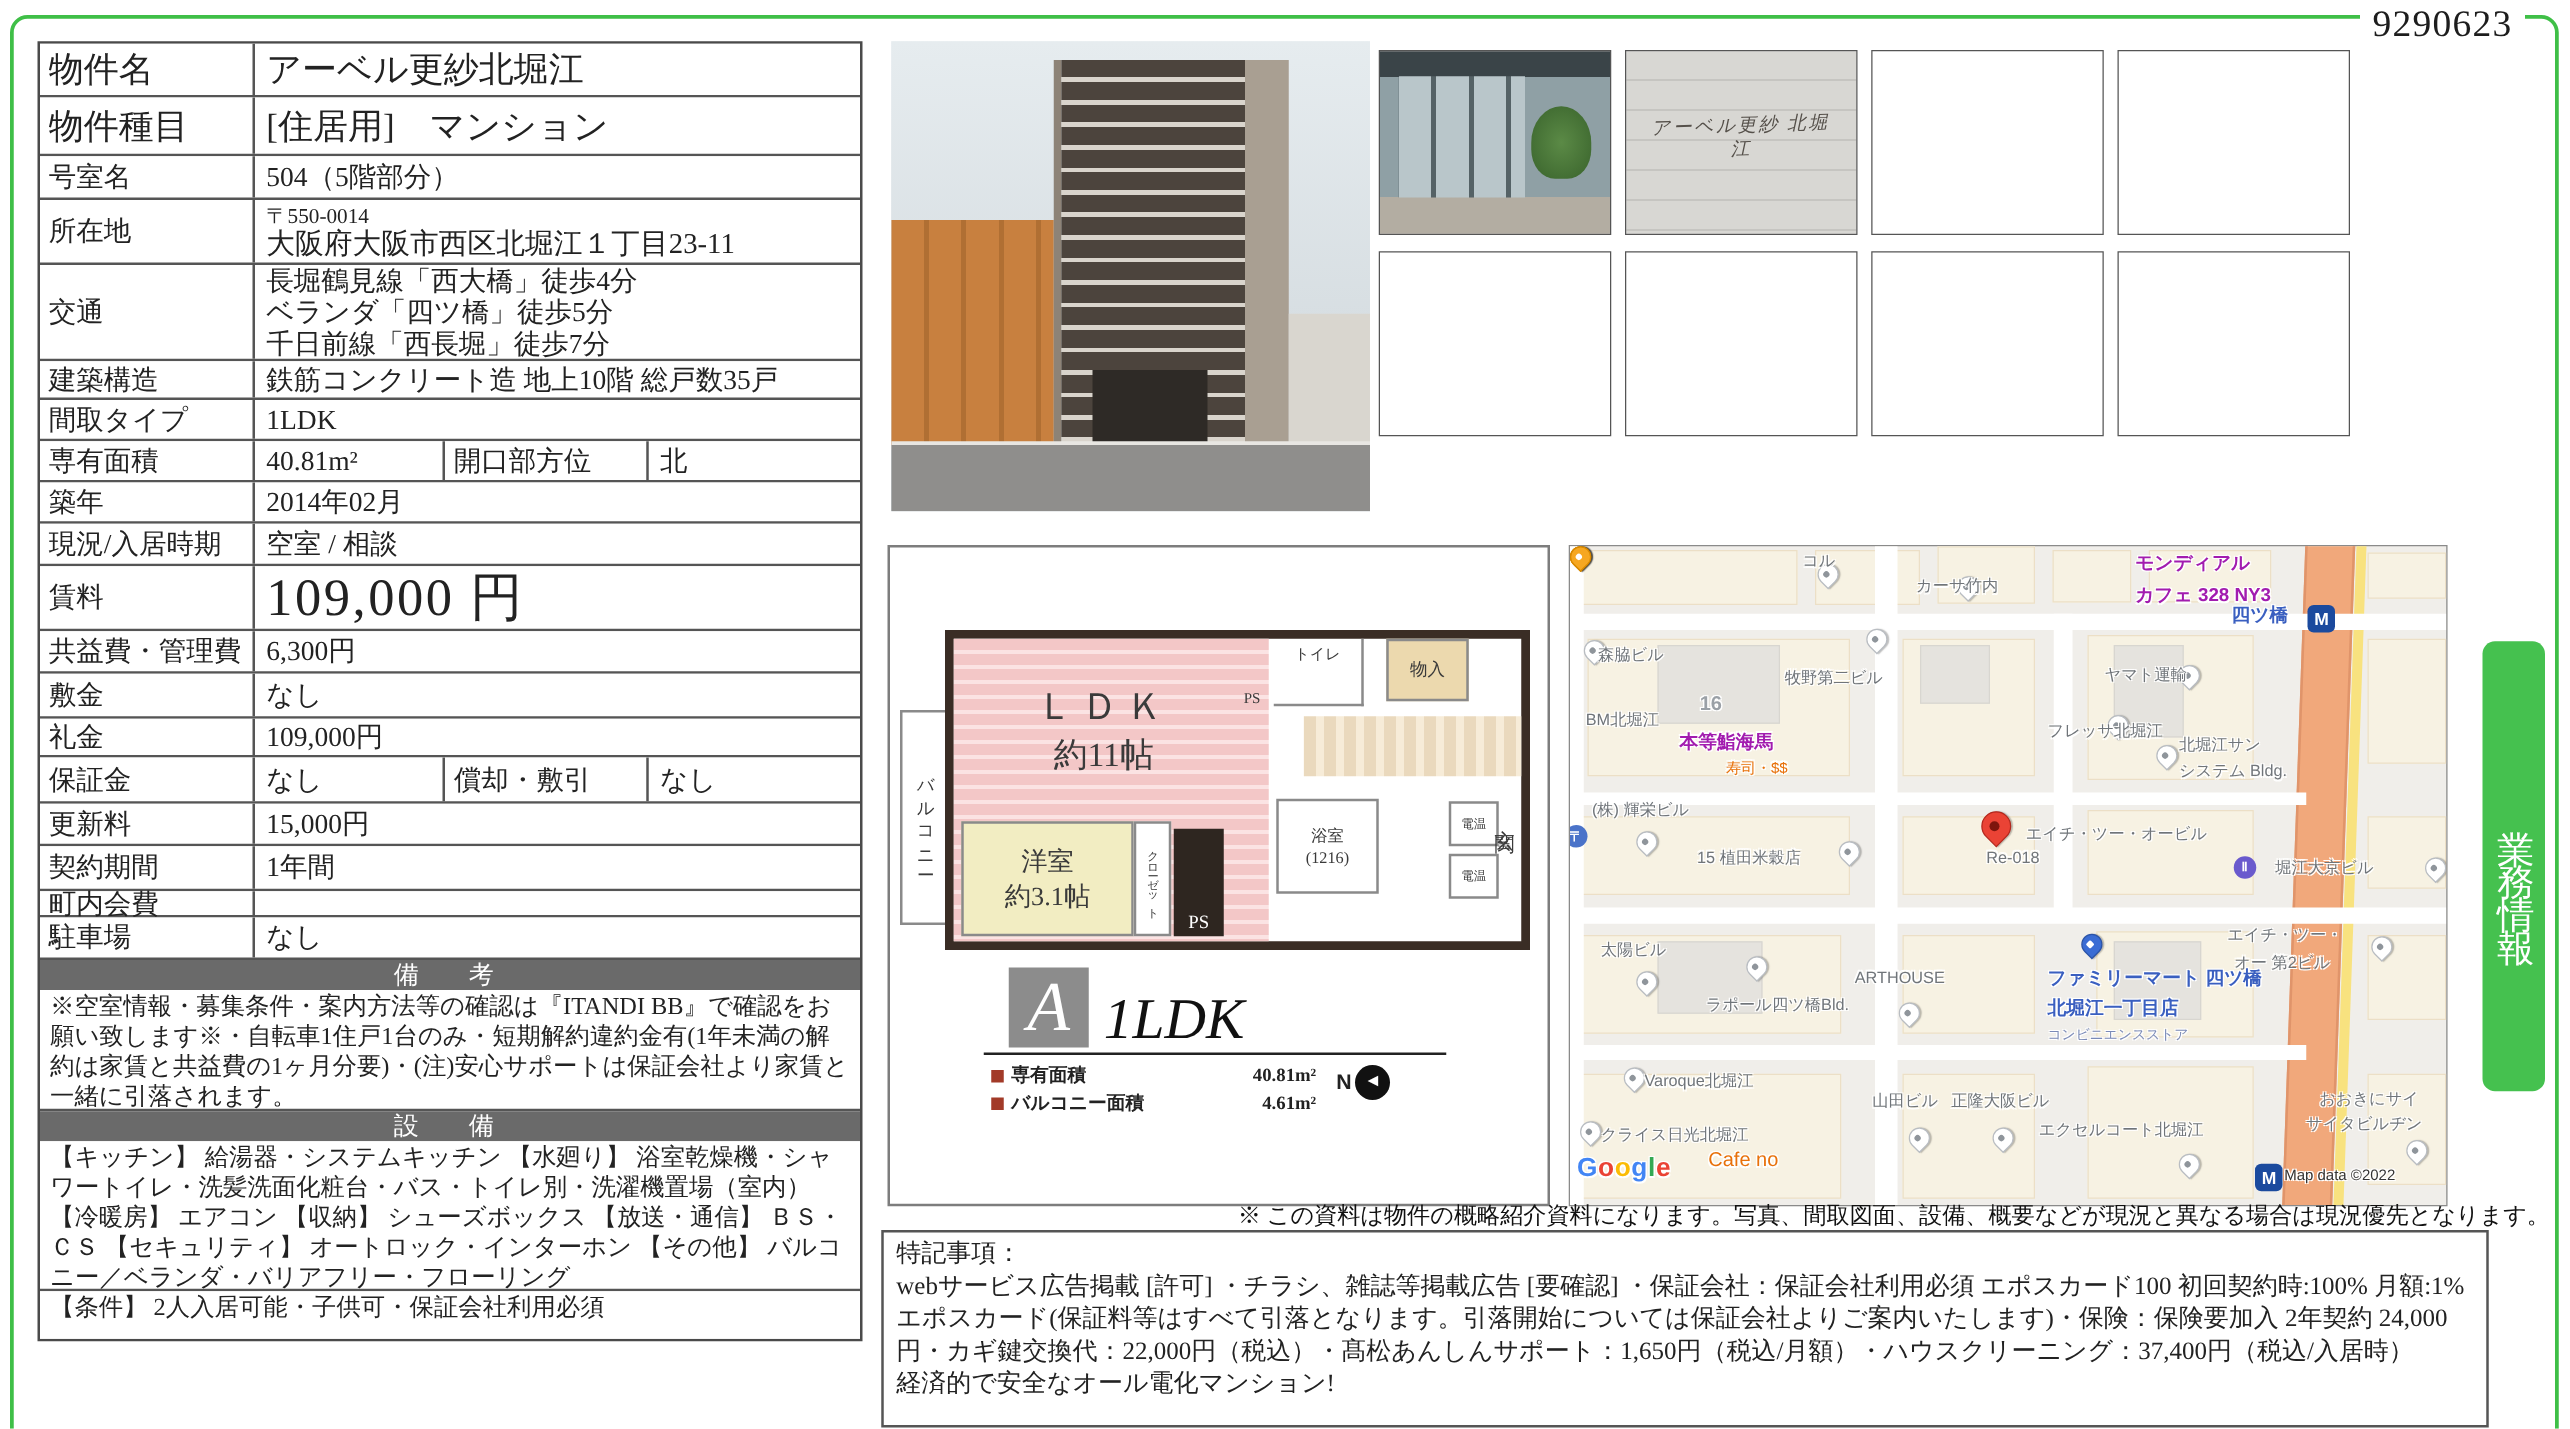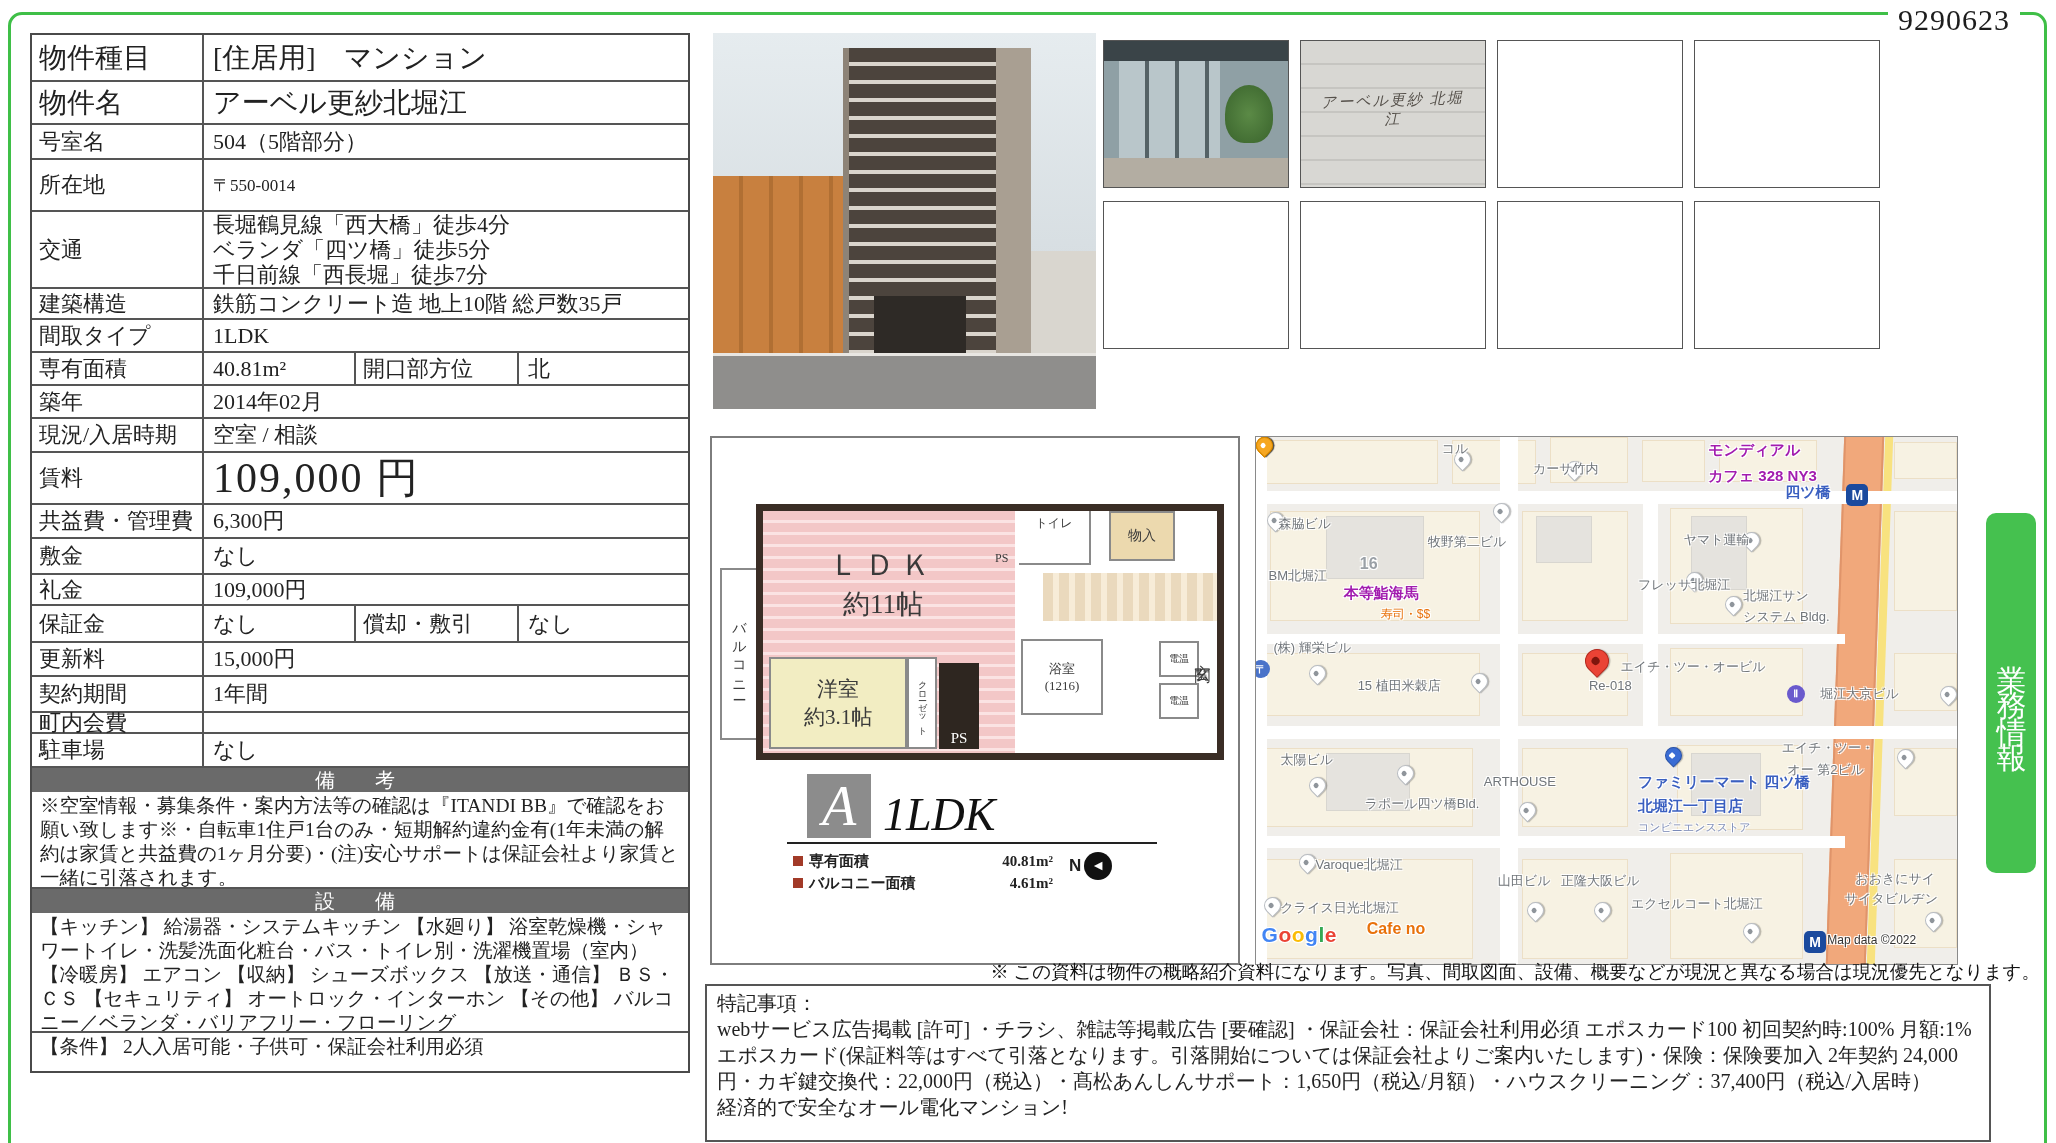--- a/index.html
+++ b/index.html
@@ -118,21 +118,21 @@
   .bld.g{background:#e5e3de;border-color:#d8d6d0;}
   .road{position:absolute;background:#fff;}
   .road-orange{position:absolute;top:-2%;height:104%;background:#f1a87b;
                border-left:2px solid #e0946a;border-right:2px solid #e0946a;transform:skewX(-2deg);}
   .road-yellow{position:absolute;top:-2%;height:104%;background:#f8e27f;transform:skewX(-2deg);}
   .ml{position:absolute;white-space:nowrap;color:#70757a;font-size:13px;
       text-shadow:-1px -1px 0 #fff,1px -1px 0 #fff,-1px 1px 0 #fff,1px 1px 0 #fff;}
   .ml.gb{font-size:16px;color:#9aa0a6;font-weight:bold;}
   .ml.ob{color:#a21caf;font-size:15px;font-weight:bold;}
   .ml.o{color:#e8710a;font-size:12px;}
-  .ml.ob2{color:#e8710a;font-size:16px;font-weight:bold;padding-left:16px;}
+  .ml.ob2{color:#e8710a;font-size:16px;font-weight:normal;padding-left:16px;}
   .ml.bb{color:#3a5fc0;font-size:15px;font-weight:bold;}
   .ml.bs{color:#7a8ab8;font-size:11px;}
   .ml.attr{font-size:12px;color:#333;}
   .ml.google{font-size:21px;font-weight:bold;letter-spacing:0.5px;}
   .ml.google span:nth-child(1){color:#4285F4}.ml.google span:nth-child(2){color:#EA4335}
   .ml.google span:nth-child(3){color:#FBBC05}.ml.google span:nth-child(4){color:#4285F4}
   .ml.google span:nth-child(5){color:#34A853}.ml.google span:nth-child(6){color:#EA4335}
   .pin{position:absolute;width:15px;height:15px;background:#fff;border:1px solid #b9bdc2;
        border-radius:50% 50% 50% 0;transform:rotate(-45deg);box-shadow:1px 1px 1px rgba(0,0,0,.25);}
   .pin::after{content:"";position:absolute;left:4px;top:4px;width:5px;height:5px;
@@ -160,36 +160,37 @@
 </style>
 </head>
 <body>
 
 <div id="canvas">
 
   <div class="page-border"></div>
   <div class="doc-number">9290623</div>
 
   <div class="tbl">
+    <div class="trow fbig" style="height:43px">
+      <div class="tl">物件名</div>
+      <div class="tv">アーベル更紗北堀江</div>
+    </div>
     <div class="trow fbig" style="height:47px">
       <div class="tl">物件種目</div>
       <div class="tv">[住居用]　マンション</div>
-    </div>
-    <div class="trow fbig" style="height:43px">
-      <div class="tl">物件名</div>
-      <div class="tv">アーベル更紗北堀江</div>
     </div>
     <div class="trow" style="height:35px">
       <div class="tl">号室名</div>
       <div class="tv">504（5階部分）</div>
     </div>
     <div class="trow" style="height:52px">
       <div class="tl">所在地</div>
       <div class="tv addrcell">
         <div class="zipline">〒550-0014</div>
+        <div class="addrline">大阪府大阪市西区北堀江１丁目23-11</div>
       </div>
     </div>
     <div class="trow" style="height:77px">
       <div class="tl">交通</div>
       <div class="tv translines">
         <div>長堀鶴見線「西大橋」徒歩4分</div>
         <div>ベランダ「四ツ橋」徒歩5分</div>
         <div>千日前線「西長堀」徒歩7分</div>
       </div>
     </div>

